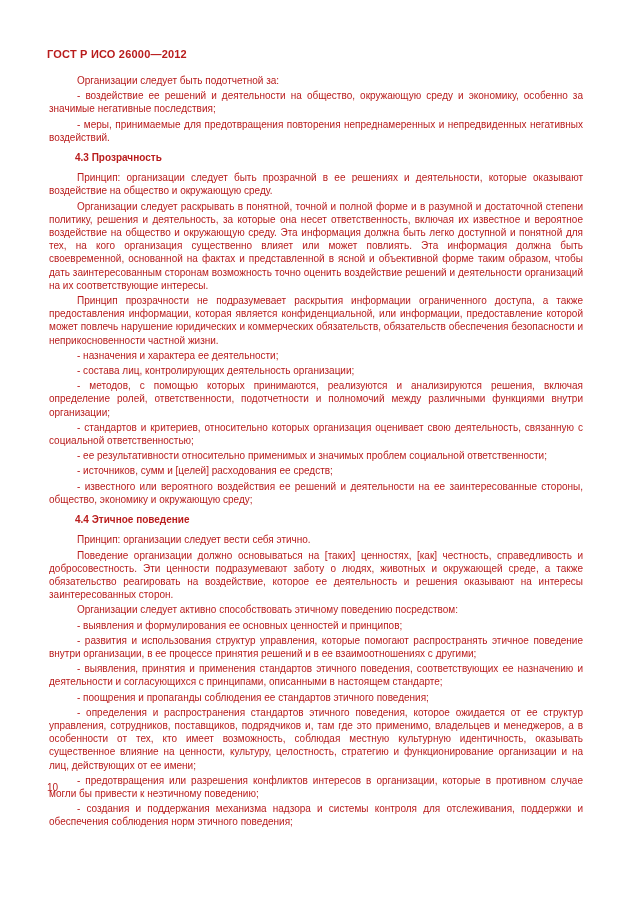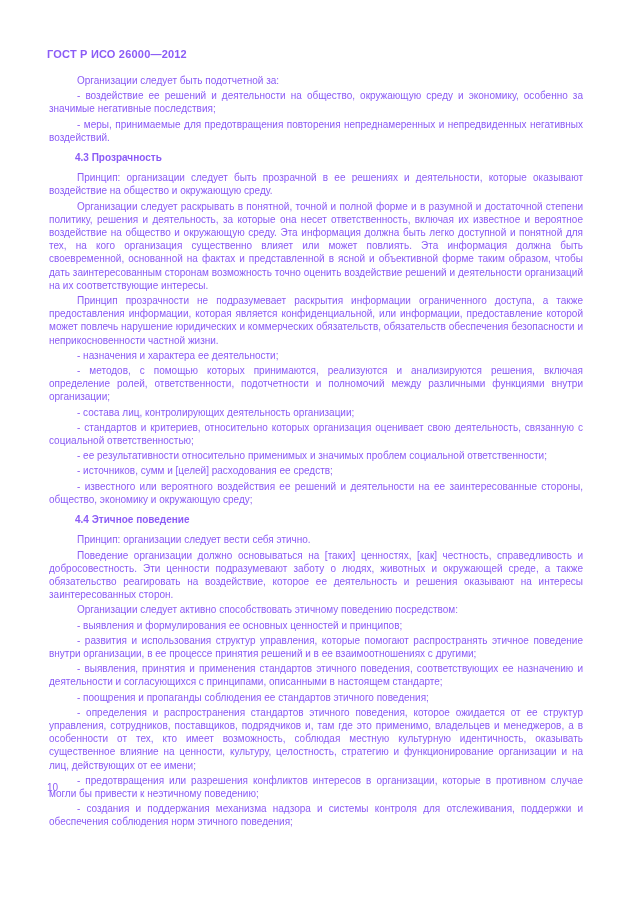--- a/index.html
+++ b/index.html
@@ -5,21 +5,21 @@
   html, body {
     margin: 0;
     padding: 0;
     background: #ffffff;
   }
   .page {
     position: relative;
     width: 630px;
     height: 913px;
     background: #ffffff;
-    color: #8b5cf6;
+    color: #b91c1c;
     font-family: "Liberation Sans", sans-serif;
     overflow: hidden;
     border-radius: 13px;
   }
   .header {
     position: absolute;
     left: 47px;
     top: 48px;
     font-size: 11px;
     font-weight: bold;
@@ -59,22 +59,22 @@
 
   <div class="content">
       <div class="p">Организации следует быть подотчетной за:</div>
       <div class="p">- воздействие ее решений и деятельности на общество, окружающую среду и экономику, особенно за значимые негативные последствия;</div>
       <div class="p">- меры, принимаемые для предотвращения повторения непреднамеренных и непредвиденных негативных воздействий.</div>
       <div class="h">4.3 Прозрачность</div>
       <div class="p">Принцип: организации следует быть прозрачной в ее решениях и деятельности, которые оказывают воздействие на общество и окружающую среду.</div>
       <div class="p">Организации следует раскрывать в понятной, точной и полной форме и в разумной и достаточной степени политику, решения и деятельность, за которые она несет ответственность, включая их известное и вероятное воздействие на общество и окружающую среду. Эта информация должна быть легко доступной и понятной для тех, на кого организация существенно влияет или может повлиять. Эта информация должна быть своевременной, основанной на фактах и представленной в ясной и объективной форме таким образом, чтобы дать заинтересованным сторонам возможность точно оценить воздействие решений и деятельности организаций на их соответствующие интересы.</div>
       <div class="p">Принцип прозрачности не подразумевает раскрытия информации ограниченного доступа, а также предоставления информации, которая является конфиденциальной, или информации, предоставление которой может повлечь нарушение юридических и коммерческих обязательств, обязательств обеспечения безопасности и неприкосновенности частной жизни.</div>
       <div class="p">- назначения и характера ее деятельности;</div>
+      <div class="p">- состава лиц, контролирующих деятельность организации;</div>
       <div class="p">- методов, с помощью которых принимаются, реализуются и анализируются решения, включая определение ролей, ответственности, подотчетности и полномочий между различными функциями внутри организации;</div>
-      <div class="p">- состава лиц, контролирующих деятельность организации;</div>
       <div class="p">- стандартов и критериев, относительно которых организация оценивает свою деятельность, связанную с социальной ответственностью;</div>
       <div class="p">- ее результативности относительно применимых и значимых проблем социальной ответственности;</div>
       <div class="p">- источников, сумм и [целей] расходования ее средств;</div>
       <div class="p">- известного или вероятного воздействия ее решений и деятельности на ее заинтересованные стороны, общество, экономику и окружающую среду;</div>
       <div class="h">4.4 Этичное поведение</div>
       <div class="p">Принцип: организации следует вести себя этично.</div>
       <div class="p">Поведение организации должно основываться на [таких] ценностях, [как] честность, справедливость и добросовестность. Эти ценности подразумевают заботу о людях, животных и окружающей среде, а также обязательство реагировать на воздействие, которое ее деятельность и решения оказывают на интересы заинтересованных сторон.</div>
       <div class="p">Организации следует активно способствовать этичному поведению посредством:</div>
       <div class="p">- выявления и формулирования ее основных ценностей и принципов;</div>
       <div class="p">- развития и использования структур управления, которые помогают распространять этичное поведение внутри организации, в ее процессе принятия решений и в ее взаимоотношениях с другими;</div>

